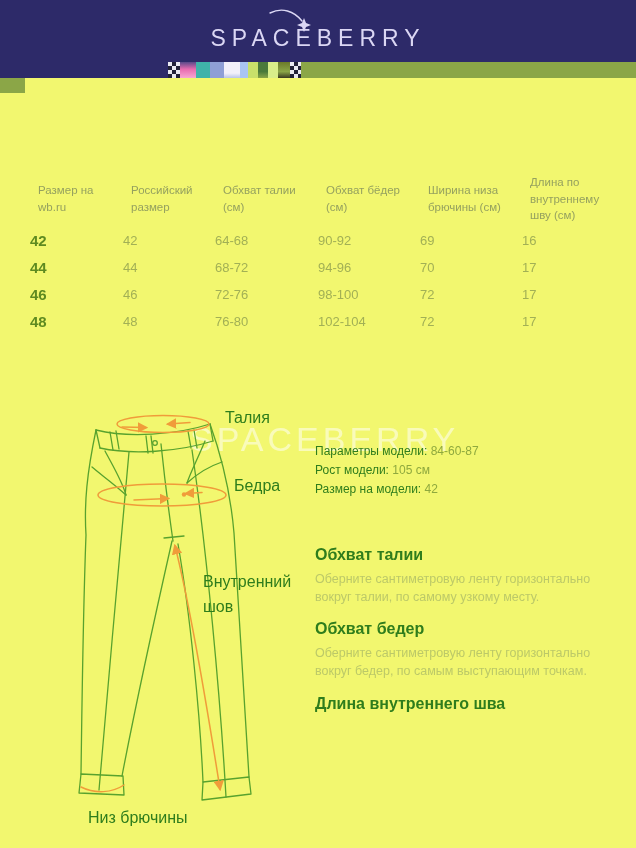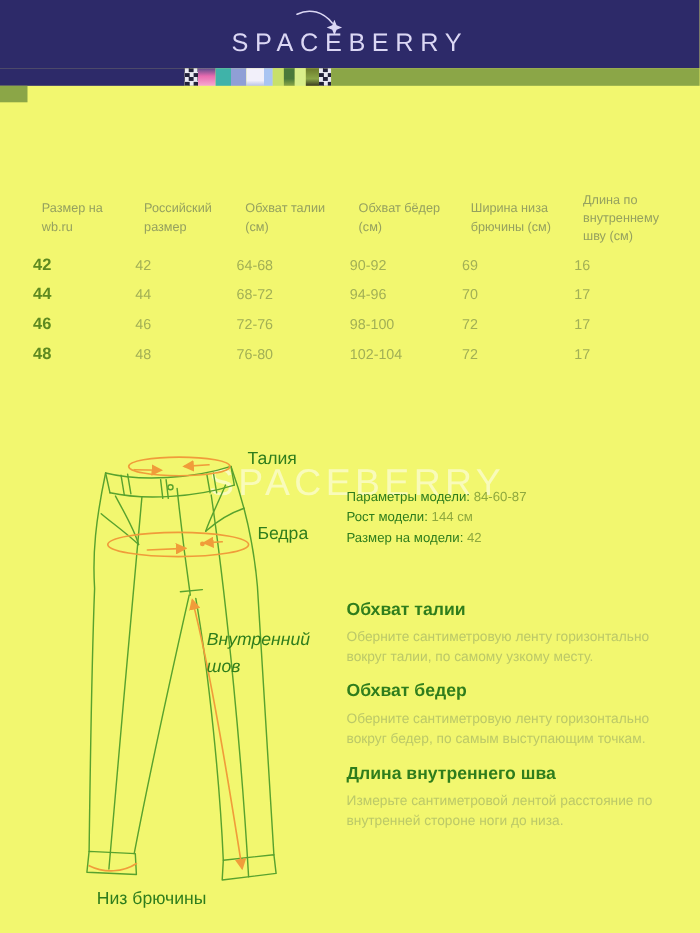--- a/index.html
+++ b/index.html
@@ -54,21 +54,21 @@
     position:absolute; left:190px; top:420px; z-index:1;
     font-size:34px; letter-spacing:4px; font-weight:400;
     color:rgba(255,255,255,0.52); white-space:nowrap;
   }
 
   
   .pants-svg { position:absolute; left:50px; top:403px; z-index:2; }
   .diag-label { position:absolute; z-index:3; color:#2f7d1c; font-size:16px; font-weight:500; }
   .lbl-waist  { left:225px; top:409px; }
   .lbl-hips   { left:234px; top:477px; }
-  .lbl-inseam { left:188px; top:570px; width:96px; line-height:1.55;font-style:italic; }
+  .lbl-inseam { left:203px; top:570px; width:96px; line-height:1.55; }
   .lbl-hem    { left:88px;  top:809px; }
 
   
   .model-info { position:absolute; left:315px; top:444px; z-index:3; }
   .model-info p { margin:0 0 5px 0; font-size:12px; color:#2f7d1c; }
   .model-info .val { color:#8fa93e; }
 
   .guide-section { position:absolute; left:315px; width:305px; z-index:3; }
   .gs1 { top:546px; } .gs2 { top:620px; } .gs3 { top:695px; }
   .guide-section h3 { margin:0 0 7px 0; font-size:16px; font-weight:600; color:#2f7d1c; }
@@ -194,28 +194,27 @@
   </g>
 </svg>
 
 <div class="diag-label lbl-waist">Талия</div>
 <div class="diag-label lbl-hips">Бедра</div>
 <div class="diag-label lbl-inseam">Внутренний шов</div>
 <div class="diag-label lbl-hem">Низ брючины</div>
 
 <div class="model-info">
   <p><span>Параметры модели:</span> <span class="val">84-60-87</span></p>
-  <p><span>Рост модели:</span> <span class="val">144 см</span></p>
+  <p><span>Рост модели:</span> <span class="val">105 см</span></p>
   <p><span>Размер на модели:</span> <span class="val">42</span></p>
 </div>
 
 <div class="guide-section gs1">
   <h3>Обхват талии</h3>
   <p>Оберните сантиметровую ленту горизонтально вокруг талии, по самому узкому месту.</p>
 </div>
 <div class="guide-section gs2">
   <h3>Обхват бедер</h3>
   <p>Оберните сантиметровую ленту горизонтально вокруг бедер, по самым выступающим точкам.</p>
 </div>
 <div class="guide-section gs3">
   <h3>Длина внутреннего шва</h3>
-  <p>Измерьте сантиметровой лентой расстояние по внутренней стороне ноги до низа.</p>
 </div>
 
 </body></html>

